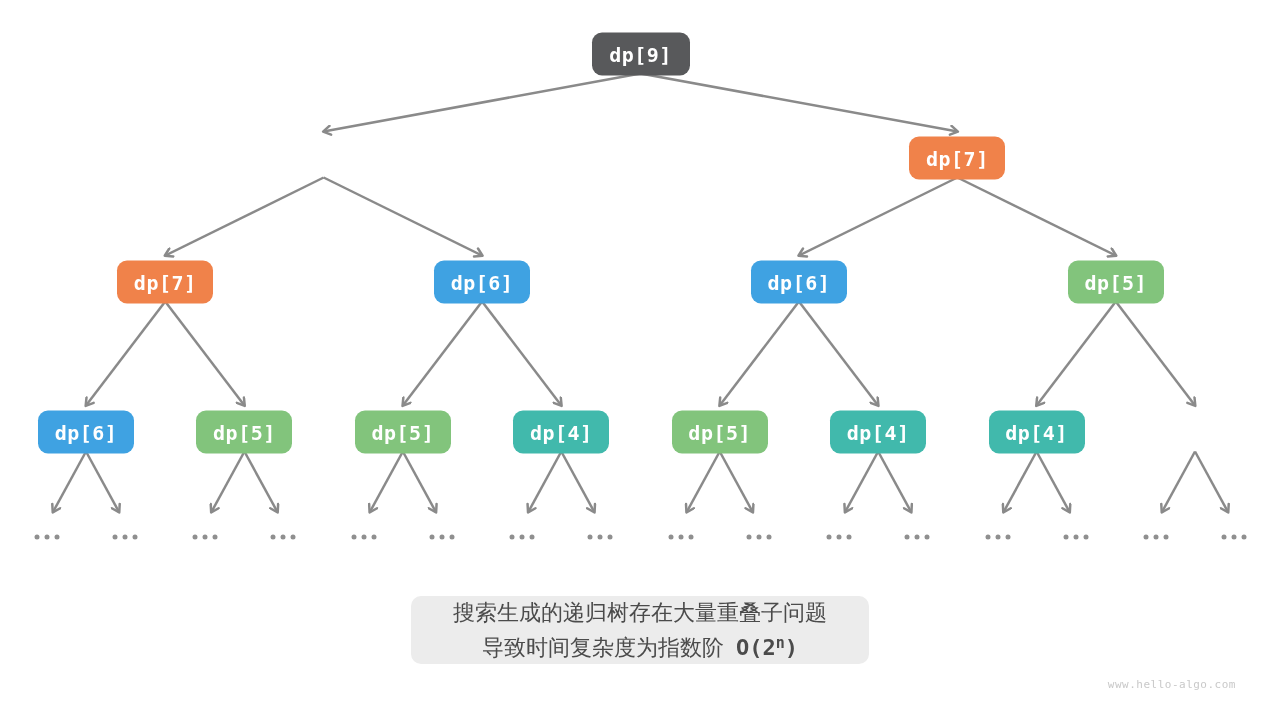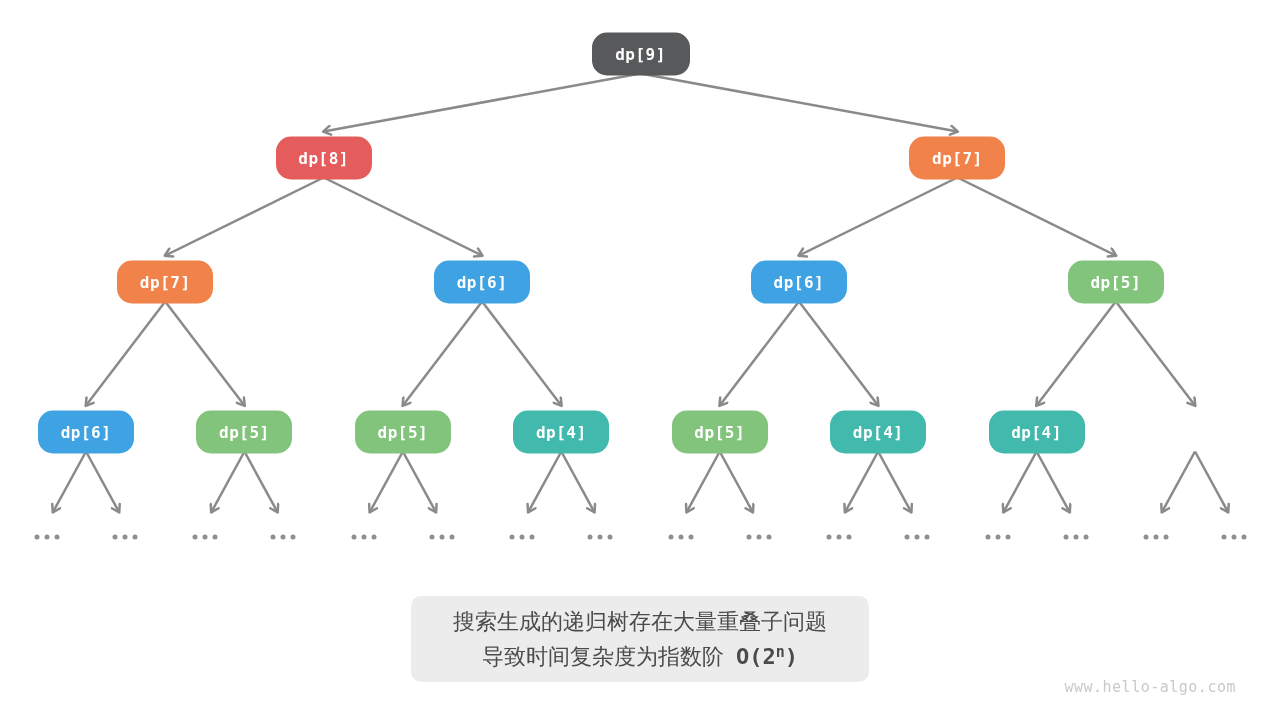--- a/index.html
+++ b/index.html
@@ -14,28 +14,28 @@
   #edges {
     position: absolute;
     left: 0; top: 0;
     width: 1280px; height: 720px;
   }
   .node {
     position: absolute;
     transform: translate(-50%, -50%);
     width: 96px;
     height: 43px;
-    border-radius: 15px;
+    border-radius: 10px;
     display: flex;
     align-items: center;
     justify-content: center;
     color: #ffffff;
     font-family: "DejaVu Sans Mono", "Liberation Mono", monospace;
     font-weight: bold;
-    font-size: 16px;
+    font-size: 20px;
     letter-spacing: 0.5px;
     white-space: nowrap;
   }
   .dots {
     position: absolute;
     transform: translate(-50%, -50%);
     display: flex;
     gap: 5px;
     align-items: center;
   }
@@ -43,21 +43,21 @@
     width: 5px;
     height: 5px;
     border-radius: 50%;
     background: #8f8f8f;
   }
   #caption-box {
     position: absolute;
     left: 411px;
     top: 596px;
     width: 458px;
-    height: 86px;
+    height: 68px;
     background: #ececec;
     border-radius: 10px;
     display: flex;
     flex-direction: column;
     align-items: center;
     justify-content: center;
     gap: 3px;
     color: #4b4b4b;
     font-size: 22px;
     line-height: 32px;
@@ -71,21 +71,21 @@
     font-size: 15px;
     font-weight: bold;
     vertical-align: 7px;
     line-height: 0;
   }
   #watermark {
     position: absolute;
     right: 44px;
     top: 678px;
     font-family: "DejaVu Sans Mono", "Liberation Mono", monospace;
-    font-size: 15px;
+    font-size: 11px;
     color: #c9c9c9;
     letter-spacing: 0.5px;
   }
 </style>
 </head>
 <body>
 
 <div id="stage">
 
   <svg id="edges" width="1280" height="720" viewBox="0 0 1280 720">
@@ -129,21 +129,20 @@
   <div id="caption-box" style="background: rgb(236, 236, 236); color: rgb(75, 75, 75);">
     <div>搜索生成的递归树存在大量重叠子问题</div>
     <div>
       <span>导致时间复杂度为指数阶</span><span class="formula"><span>O(2</span><sup>n</sup><span>)</span></span>
     </div>
   </div>
 
   <div id="watermark" style="color: rgb(201, 201, 201);">www.hello-algo.com</div>
 
 <div class="node" style="left: 640.5px; top: 54px; background: rgb(88, 89, 91); width: 98px;">dp[9]</div>
-    <div class="node" style="left: 323.643px; top: 158px; background: rgb(228, 92, 92);">dp[8]</div>
     <div class="node" style="left: 957.357px; top: 158px; background: rgb(240, 130, 74);">dp[7]</div>
     <div class="node" style="left: 165.214px; top: 282px; background: rgb(240, 130, 74);">dp[7]</div>
     <div class="node" style="left: 482.071px; top: 282px; background: rgb(63, 162, 226);">dp[6]</div>
     <div class="node" style="left: 798.929px; top: 282px; background: rgb(63, 162, 226);">dp[6]</div>
     <div class="node" style="left: 1115.79px; top: 282px; background: rgb(130, 196, 124);">dp[5]</div>
     <div class="node" style="left: 86px; top: 432px; background: rgb(63, 162, 226);">dp[6]</div>
     <div class="node" style="left: 244.429px; top: 432px; background: rgb(130, 196, 124);">dp[5]</div>
     <div class="node" style="left: 402.857px; top: 432px; background: rgb(130, 196, 124);">dp[5]</div>
     <div class="node" style="left: 561.286px; top: 432px; background: rgb(65, 185, 172);">dp[4]</div>
     <div class="node" style="left: 719.714px; top: 432px; background: rgb(130, 196, 124);">dp[5]</div>

